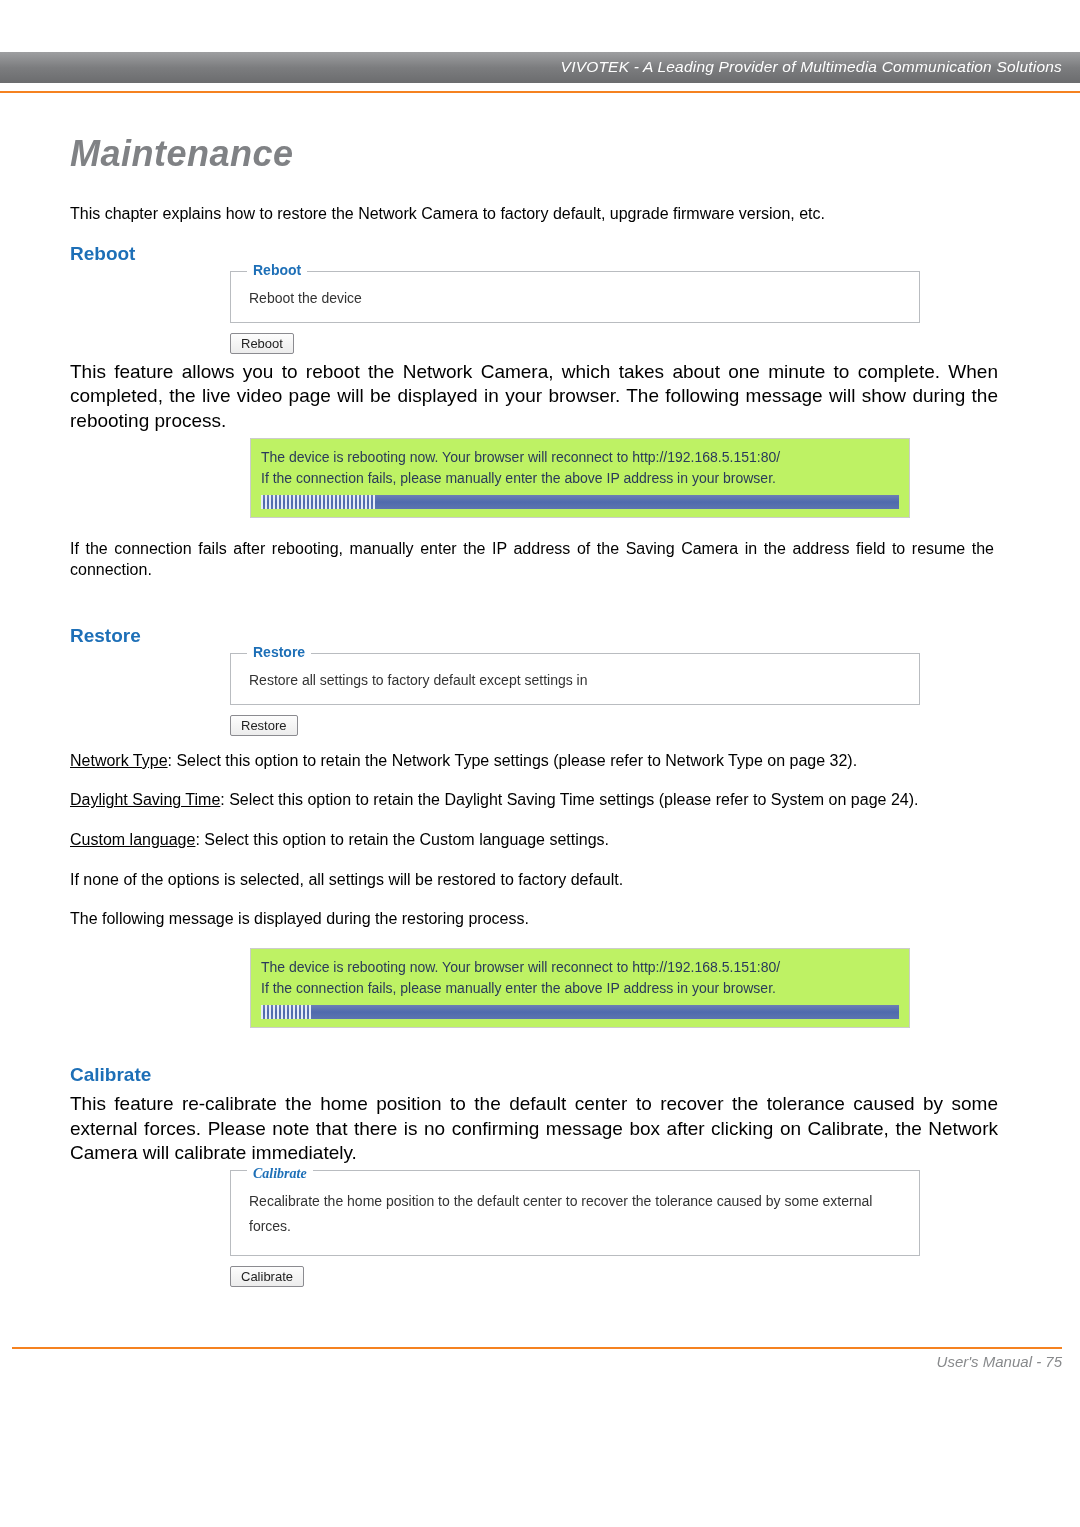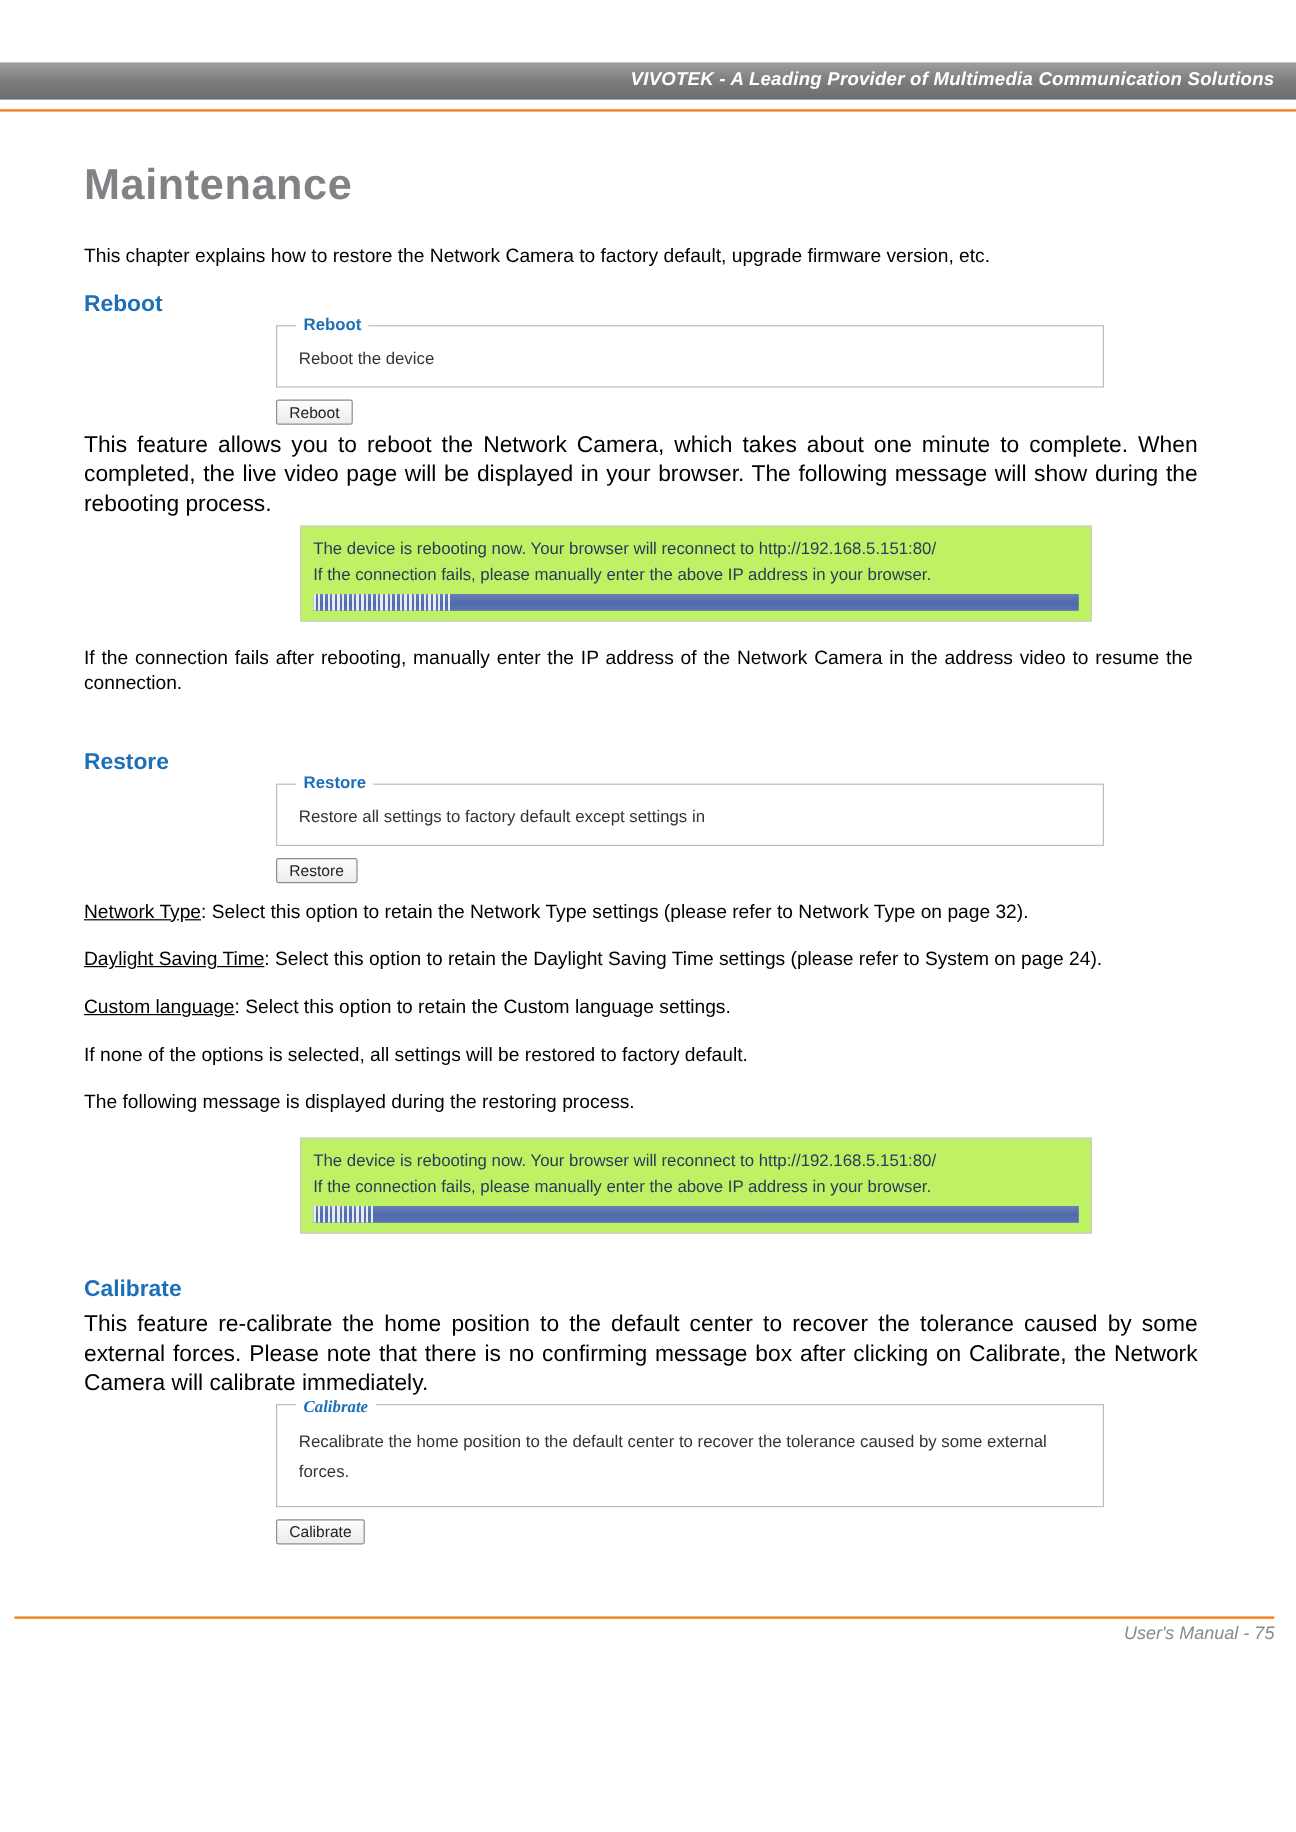--- a/index.html
+++ b/index.html
@@ -11,40 +11,41 @@
     width: 1080px;
   }
   .header-band {
     height: 52px;
     background: #fff;
   }
   .header-bar {
     background: linear-gradient(#9e9fa1, #7c7d7f 50%, #6b6c6e);
     color: #fff;
     font-style: italic;
-    font-weight: bold;
+    font-weight: normal;
     font-size: 15.5px;
     text-align: right;
     padding: 6px 18px 7px 0;
     letter-spacing: 0.2px;
   }
   .orange-rule {
     height: 2px;
     background: #f58220;
     margin: 8px 0 0 0;
   }
   .page {
     padding: 30px 70px 10px 70px;
   }
   h1.maint {
     font-size: 36px;
     font-weight: bold;
     color: #808285;
     margin: 10px 0 28px 0;
     letter-spacing: 0.5px;
+    font-style: italic;
   }
   p.body {
     font-size: 16px;
     line-height: 1.35;
     margin: 0 16px 18px 0;
     text-align: justify;
   }
   p.body-small {
     font-size: 19px;
     line-height: 1.3;
@@ -185,21 +186,21 @@
 
   <div class="msgbox">
     <div>The device is rebooting now. Your browser will reconnect to http://192.168.5.151:80/</div>
     <div>If the connection fails, please manually enter the above IP address in your browser.</div>
     <div class="progress">
       <div class="fill" style="width:18%"></div>
     </div>
   </div>
 
   <div class="spacer-md"></div>
-  <p class="body">If the connection fails after rebooting, manually enter the IP address of the Network Camera in the address video to resume the connection.</p>
+  <p class="body">If the connection fails after rebooting, manually enter the IP address of the Saving Camera in the address field to resume the connection.</p>
 
   <div class="spacer-sm"></div>
 
   <h2 class="sec">Restore</h2>
 
   <div class="fieldset-wrap">
     <div class="fs">
       <span class="legend">Restore</span>
       <div>Restore all settings to factory default except settings in</div>
     </div>

